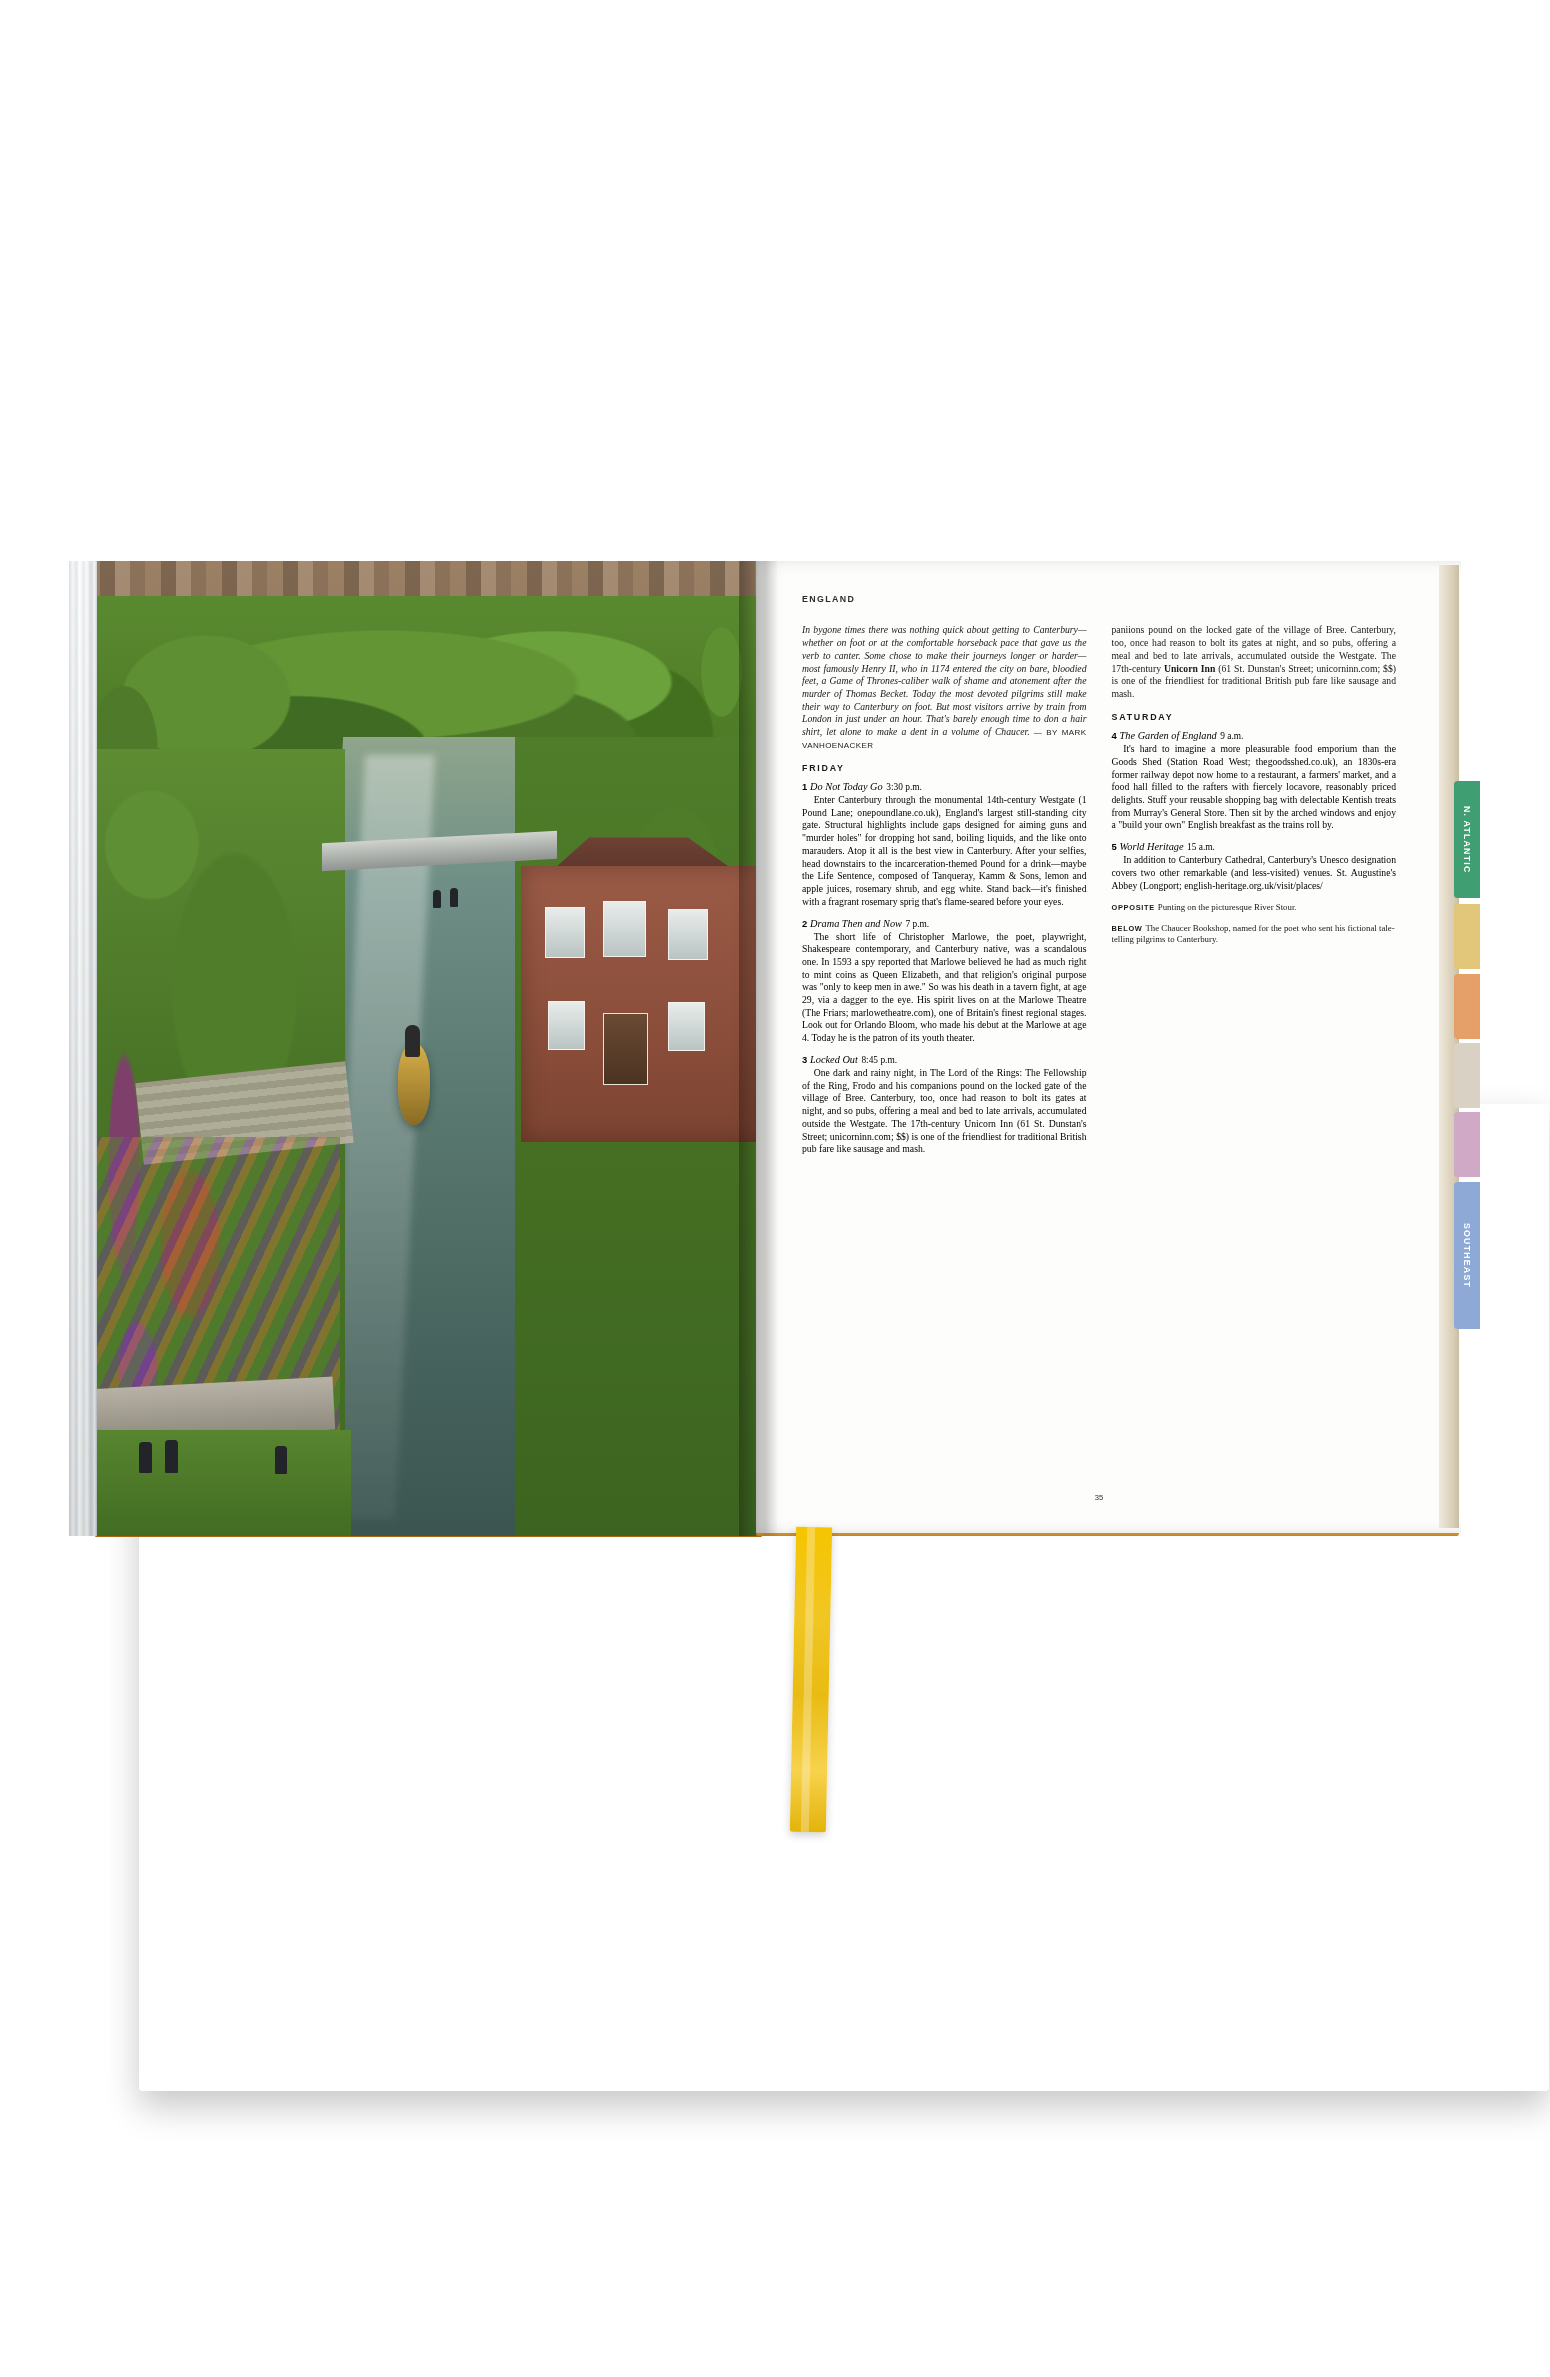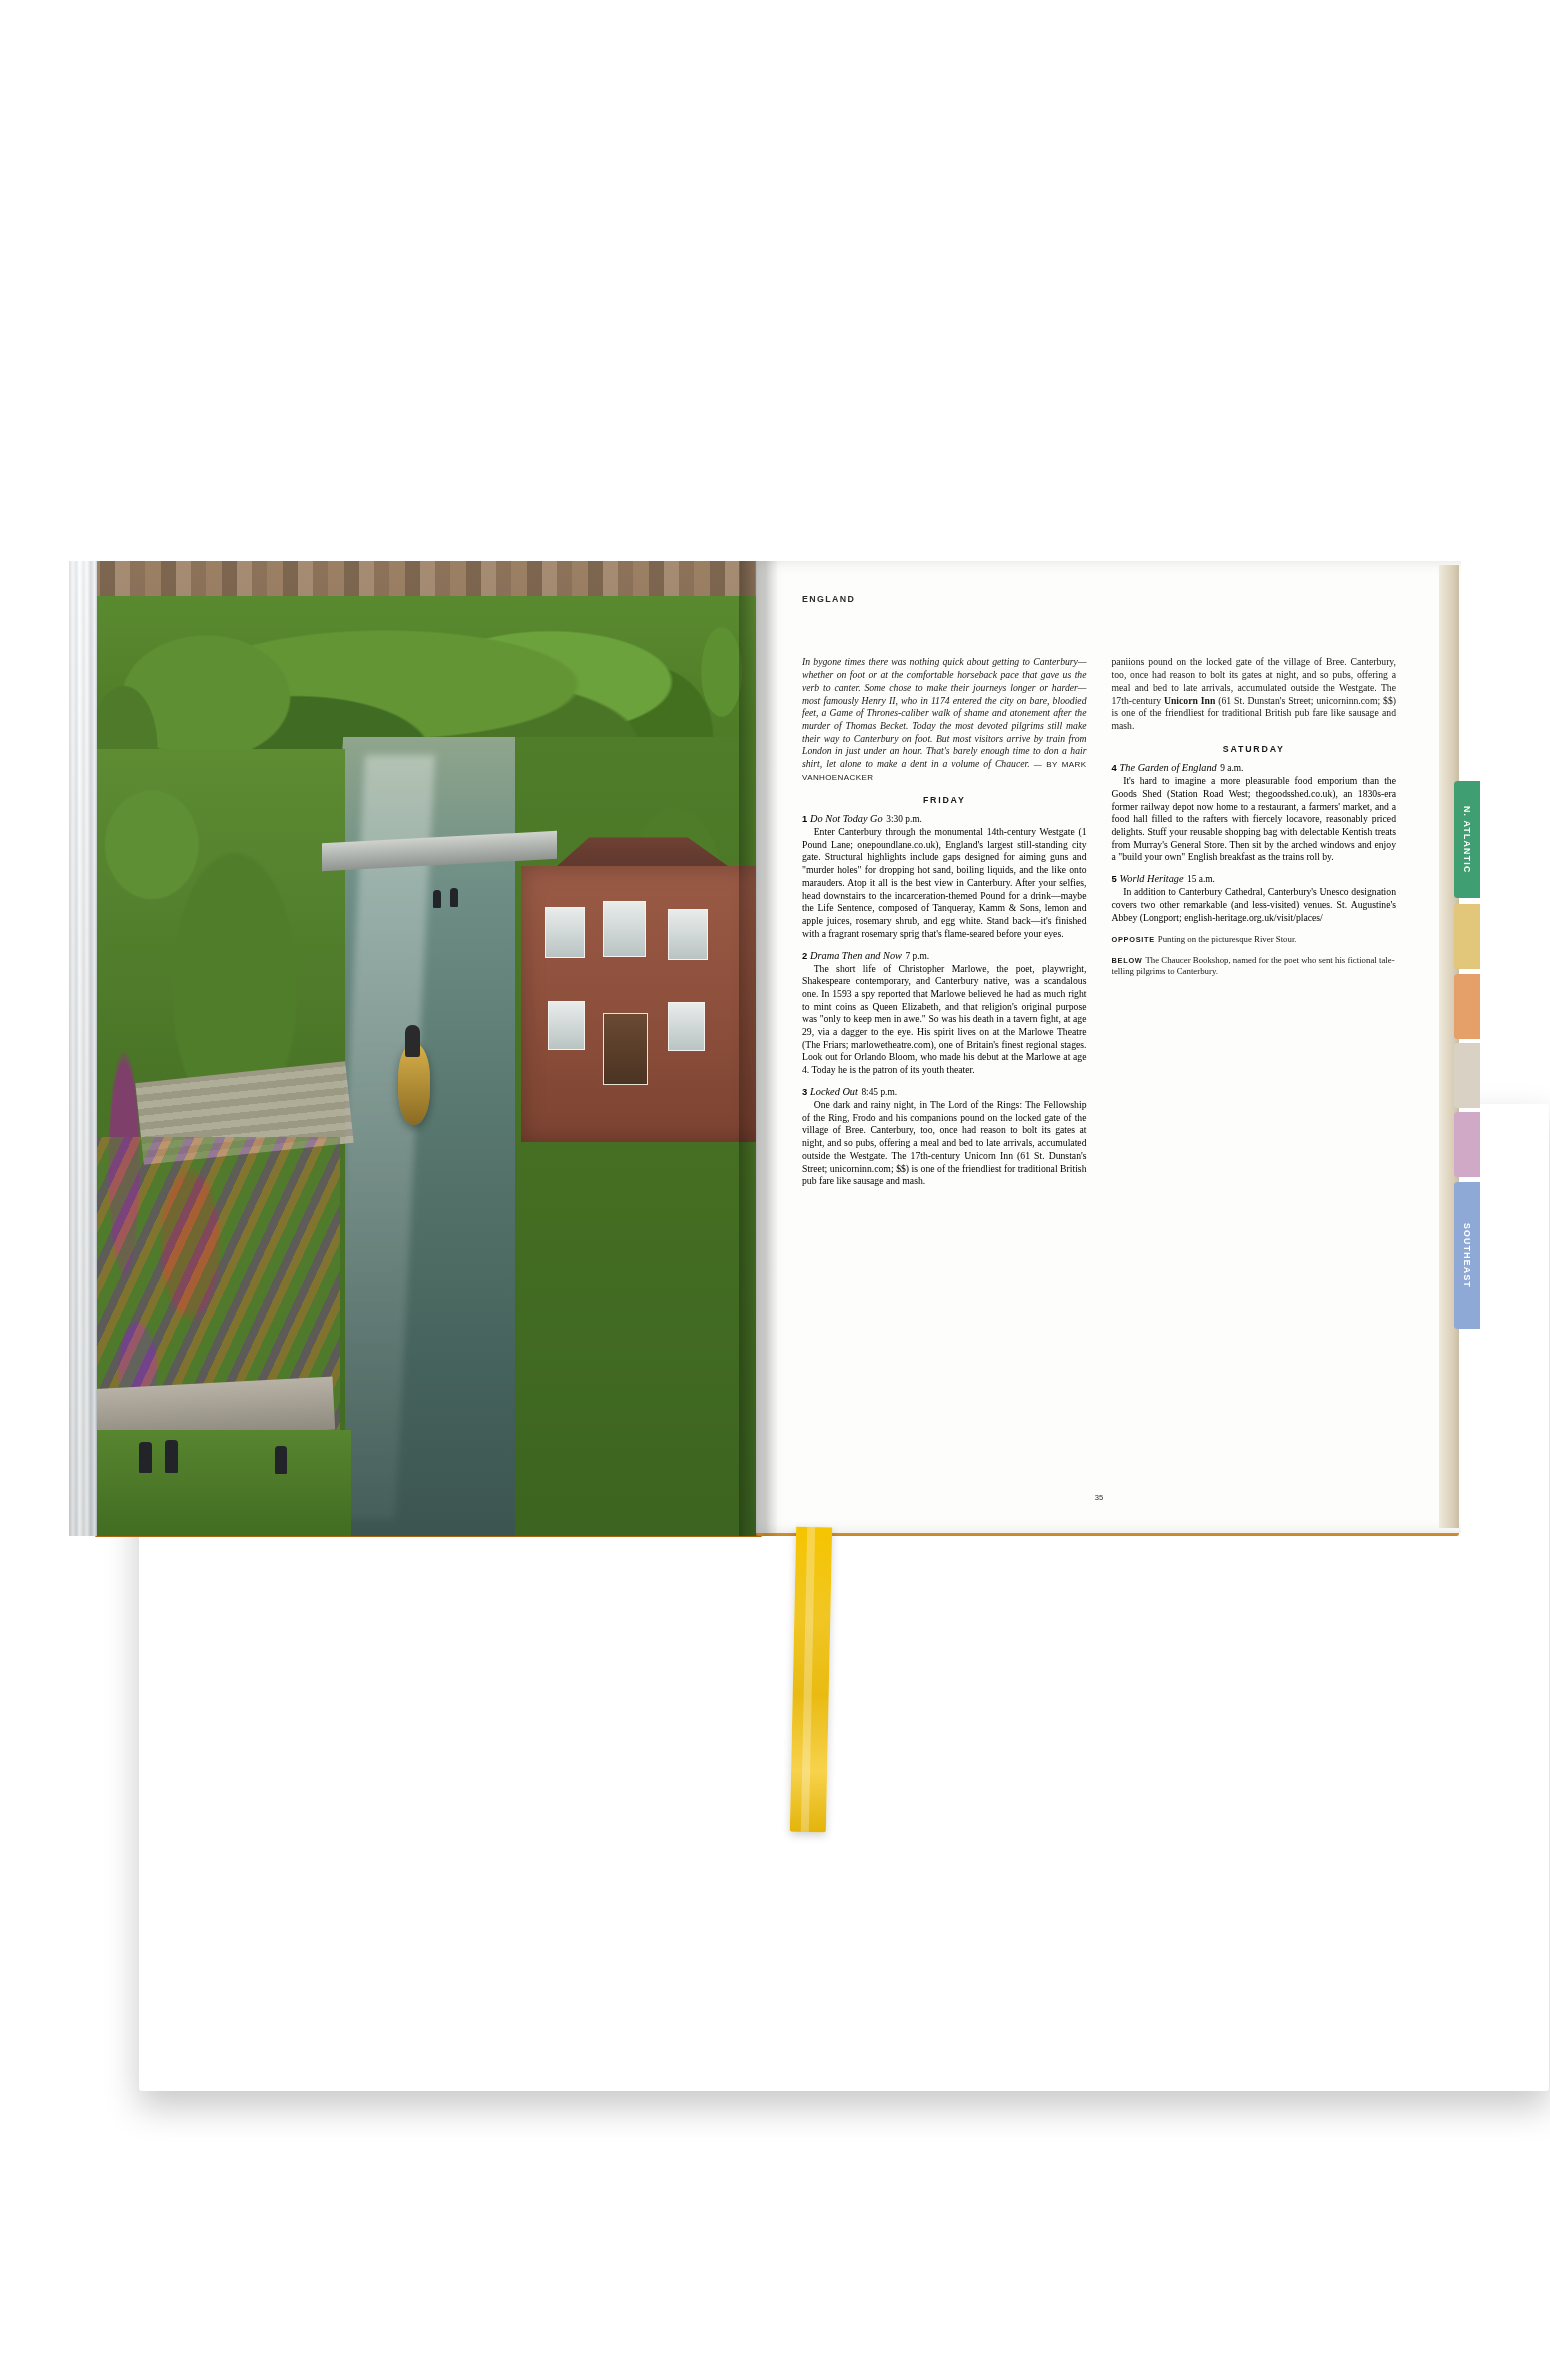--- a/index.html
+++ b/index.html
@@ -332,21 +332,20 @@
     height: 88px;
   }
 
   .cols {
     margin-top: 20px;
     display: flex;
     gap: 25px;
   }
   .col {
     width: 285px;
-    margin-top: 32px;
   }
   .col p, .col div.body {
     font-size: 9.7px;
     line-height: 1.31;
     text-align: justify;
     color: #17181a;
     margin: 0 0 2.3px 0;
     hyphens: auto;
   }
   .dek {
@@ -357,21 +356,20 @@
     color: #15161a;
     margin: 0;
   }
   .byline {
     font-family: "Liberation Sans", sans-serif;
     font-style: normal;
     font-size: 8px;
     letter-spacing: 0.4px;
   }
   .dayhead {
-    text-align: center;
     font-family: "Liberation Sans", sans-serif;
     font-size: 8.8px;
     font-weight: 700;
     letter-spacing: 1.8px;
     margin: 11.7px 0 7px 0;
     color: #17181a;
   }
   .entry { margin-bottom: 8.2px; }
   .entry-head {
     font-size: 10px;

